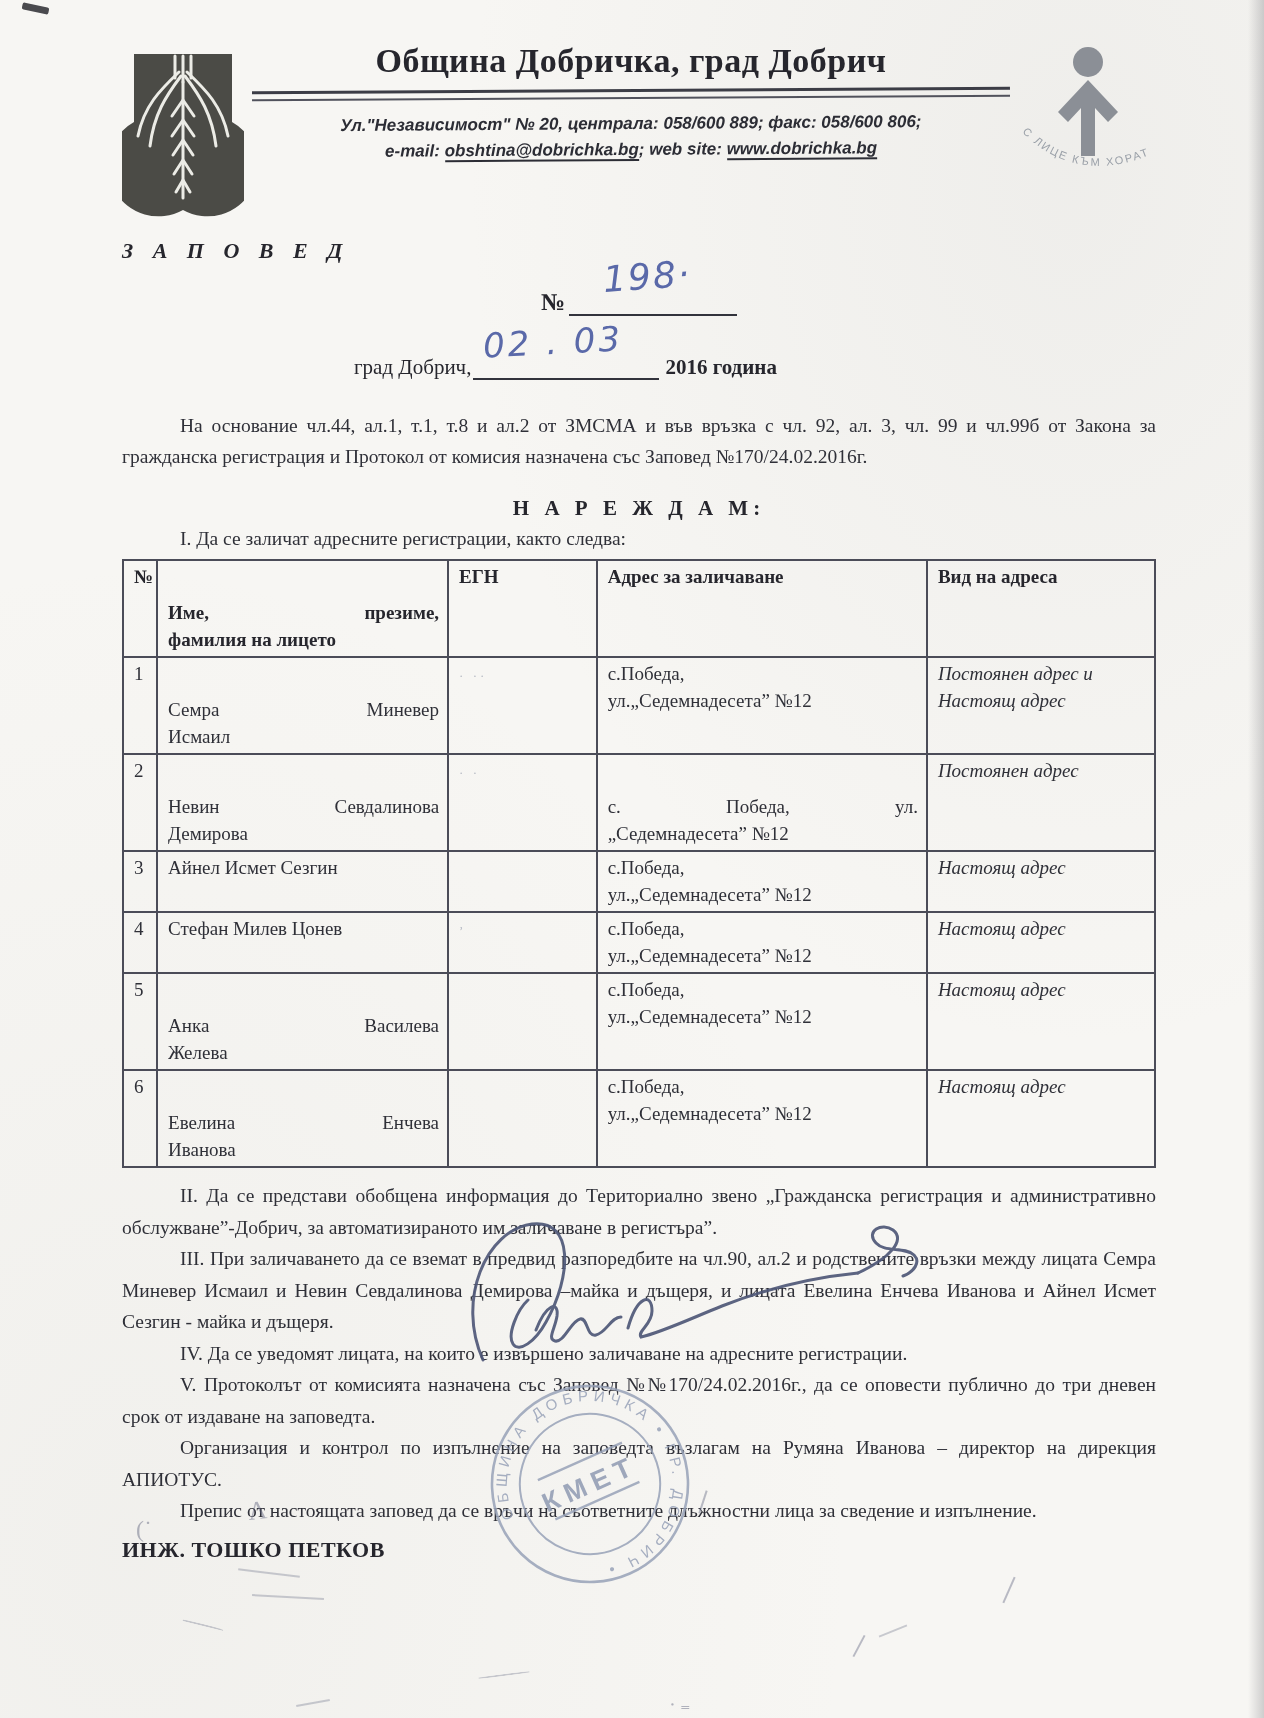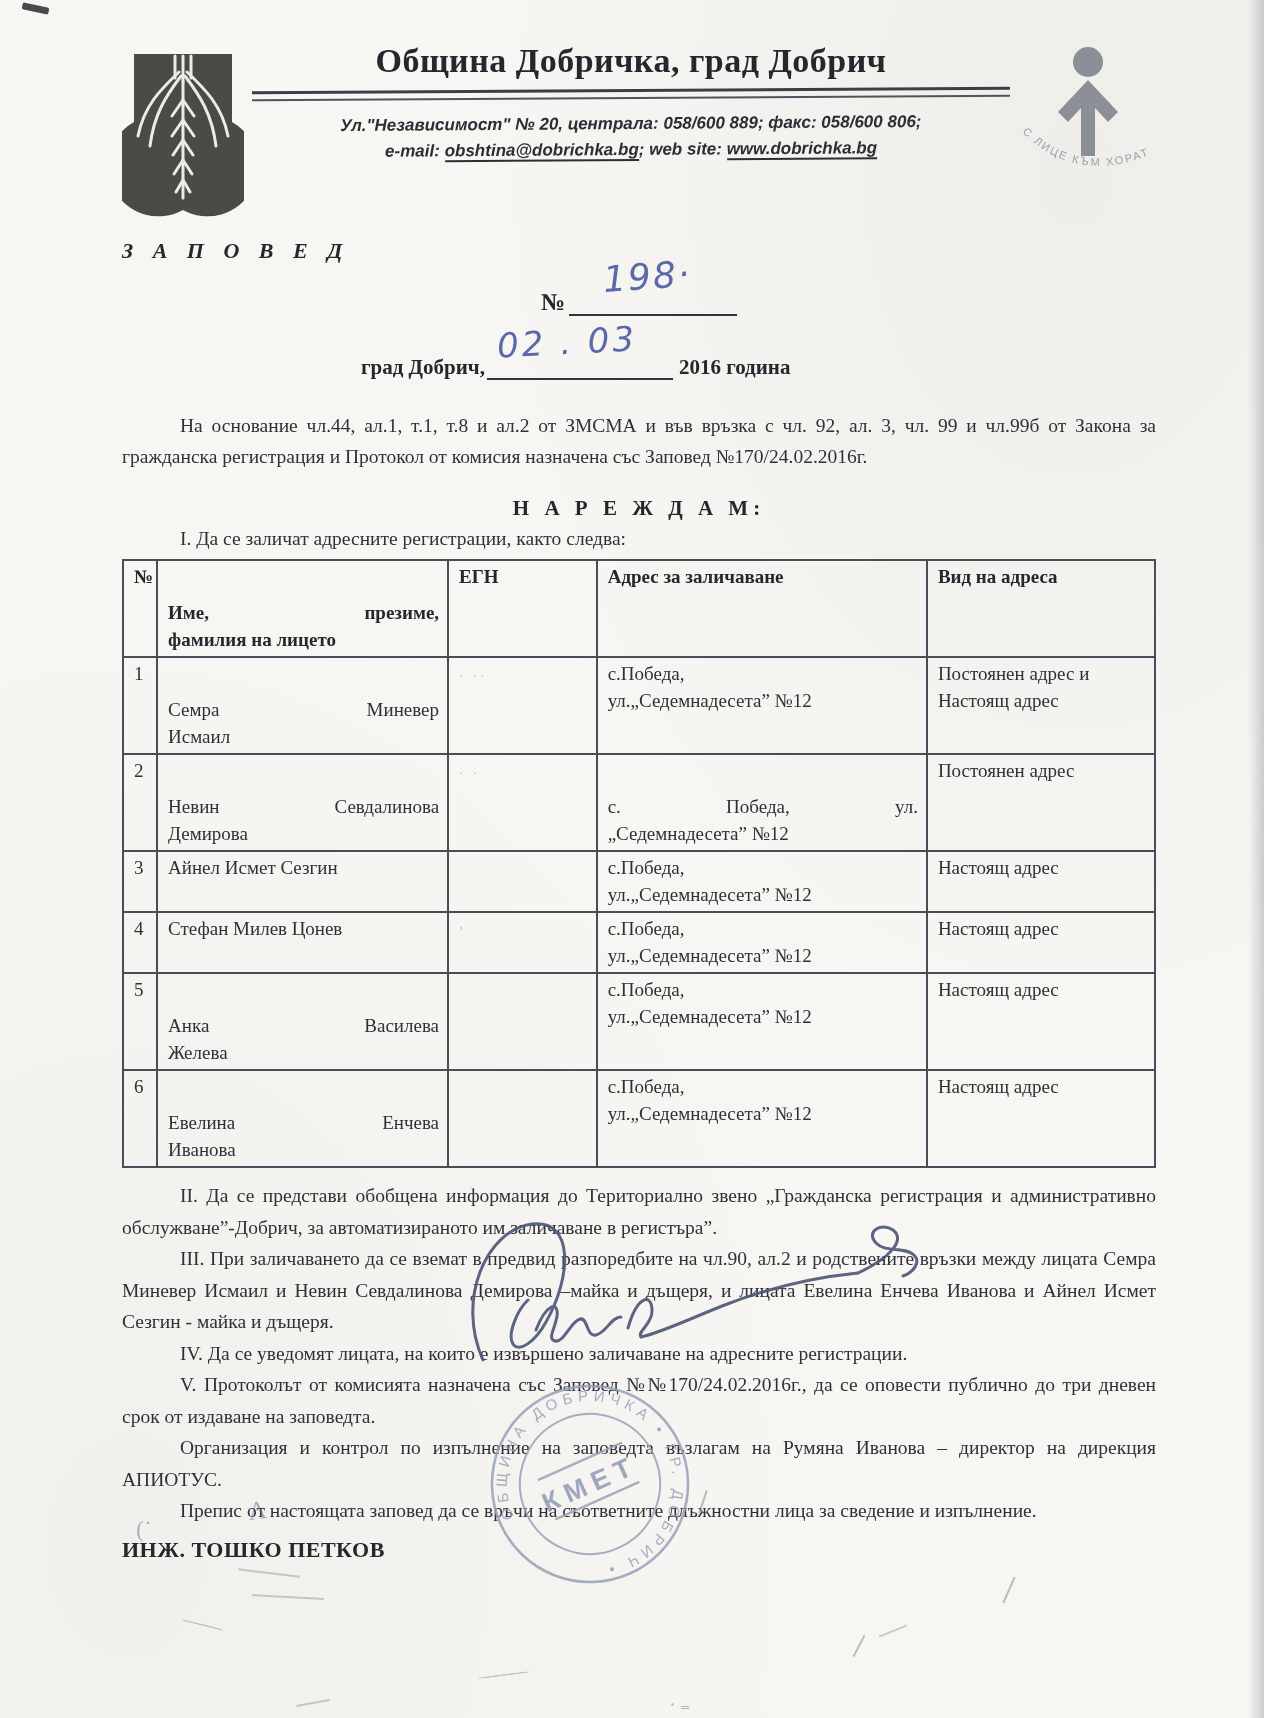--- a/index.html
+++ b/index.html
@@ -34,40 +34,40 @@
   .head-right{flex:0 0 138px;width:138px;margin-top:6px;}
 
   
   .doc-type{font-size:22px;font-weight:bold;letter-spacing:7px;margin-top:20px;color:#26262d;font-style:italic;}
   .no-line{display:flex;justify-content:center;align-items:flex-end;margin-top:14px;}
   .no-sign{font-size:24px;font-weight:bold;margin-right:4px;color:#26262d;}
   .no-underline{position:relative;width:168px;height:36px;border-bottom:2.5px solid #32333c;}
   .hand{font-family:"DejaVu Sans",sans-serif;font-style:italic;color:#5a69a9;}
   .hand-number{position:absolute;left:34px;top:-22px;font-size:36px;transform:rotate(-4deg);letter-spacing:2px;}
   .date-line{display:flex;align-items:flex-end;margin-top:30px;padding-left:232px;}
-  .city-label{font-size:21px;font-weight:bold;color:#26262d;margin-left:7px;}
+  .city-label{font-size:21px;font-weight:normal;color:#26262d;}
   .date-underline{position:relative;width:186px;height:32px;border-bottom:2.5px solid #32333c;margin-left:2px;}
   .hand-date{position:absolute;left:10px;top:-24px;font-size:34px;transform:rotate(-3deg);letter-spacing:3px;}
   .year-label{font-size:21px;font-weight:bold;color:#26262d;margin-left:6px;font-family:Liberation Serif, serif;}
 
   
   .preamble{margin:30px 0 0 0;font-size:19.5px;line-height:31px;text-align:justify;text-indent:58px;}
   .command{ text-align:center;font-size:21px;font-weight:bold;letter-spacing:5px;margin-top:24px;color:#26262d;}
   .item-i{margin-top:7px;font-size:19.5px;text-indent:58px;}
 
   
   table.reg{border-collapse:collapse;width:100%;margin-top:9px;font-size:19px;line-height:27px;table-layout:fixed;}
   table.reg th,table.reg td{border:2px solid #4b4c58;padding:2px 8px 3px 10px;vertical-align:top;text-align:left;overflow:hidden;}
   table.reg thead th{font-weight:bold;height:58px;color:#26262d;}
   tr.r1{height:62px;} tr.r2{height:66px;} tr.r3{height:58px;}
   tr.r4{height:56px;} tr.r5{height:62px;} tr.r6{height:60px;}
   .spread{display:flex;justify-content:space-between;margin-top:36px;}
   td.v-mid{vertical-align:middle;}
   .egn-mark{color:#b6bac3;font-size:13px;letter-spacing:3px;}
-  td.type-cell{white-space:pre-line;}
+  td.type-cell{white-space:pre-line;font-style:italic;}
 
   
   .paras p{margin:0;font-size:19.5px;line-height:31.5px;text-align:justify;text-indent:58px;}
   .paras{margin-top:12px;}
 
   
   .sig-block{margin-top:10px;position:relative;z-index:2;}
   .sig-name{font-size:22px;font-weight:bold;letter-spacing:.5px;color:#26262d;}
   .sig-title{font-size:20px;font-style:italic;margin-top:9px;color:#2c2d35;}
   .sig-art{position:absolute;left:388px;top:1188px;pointer-events:none;z-index:1;}

